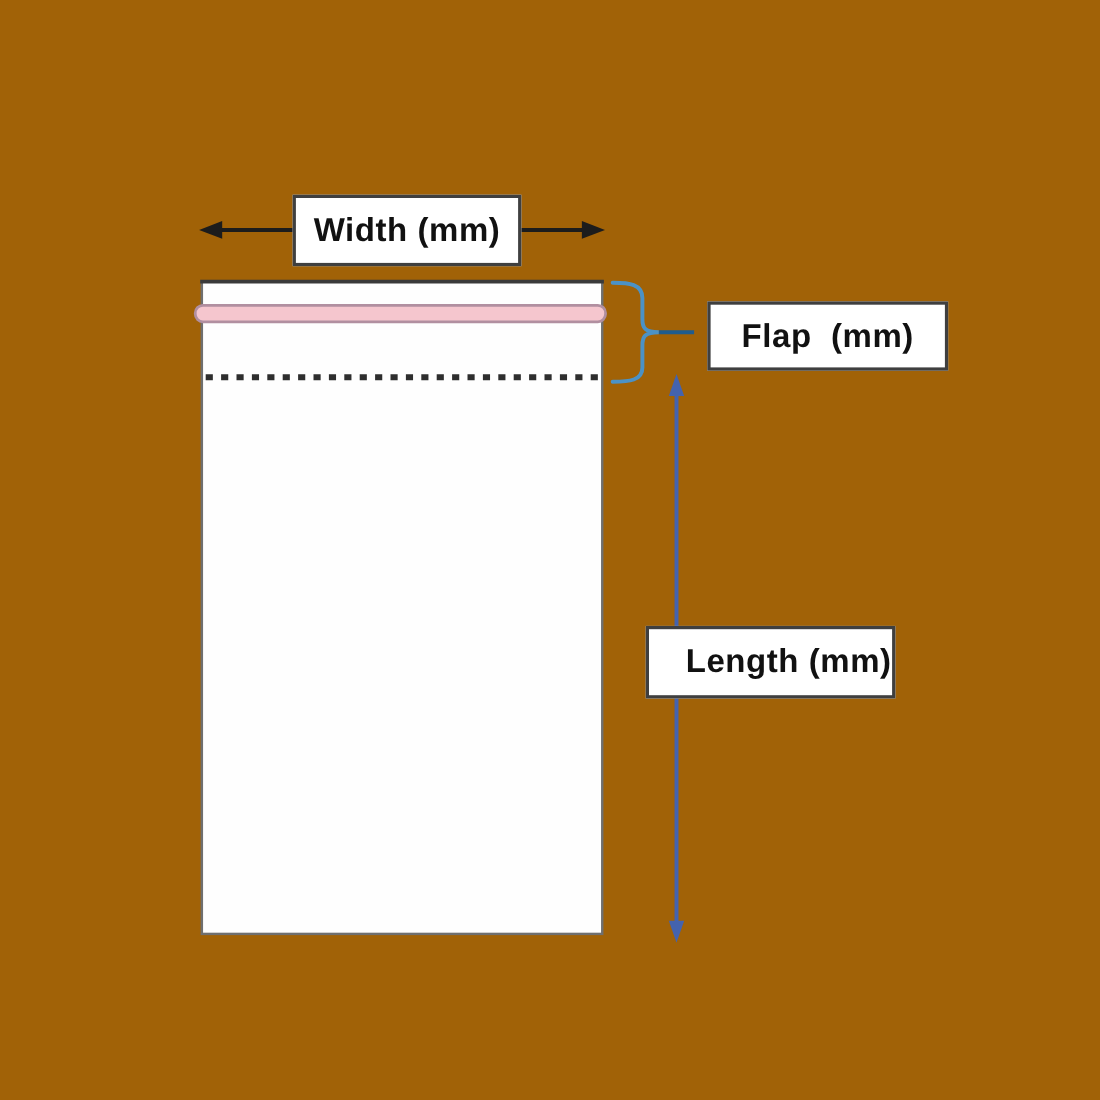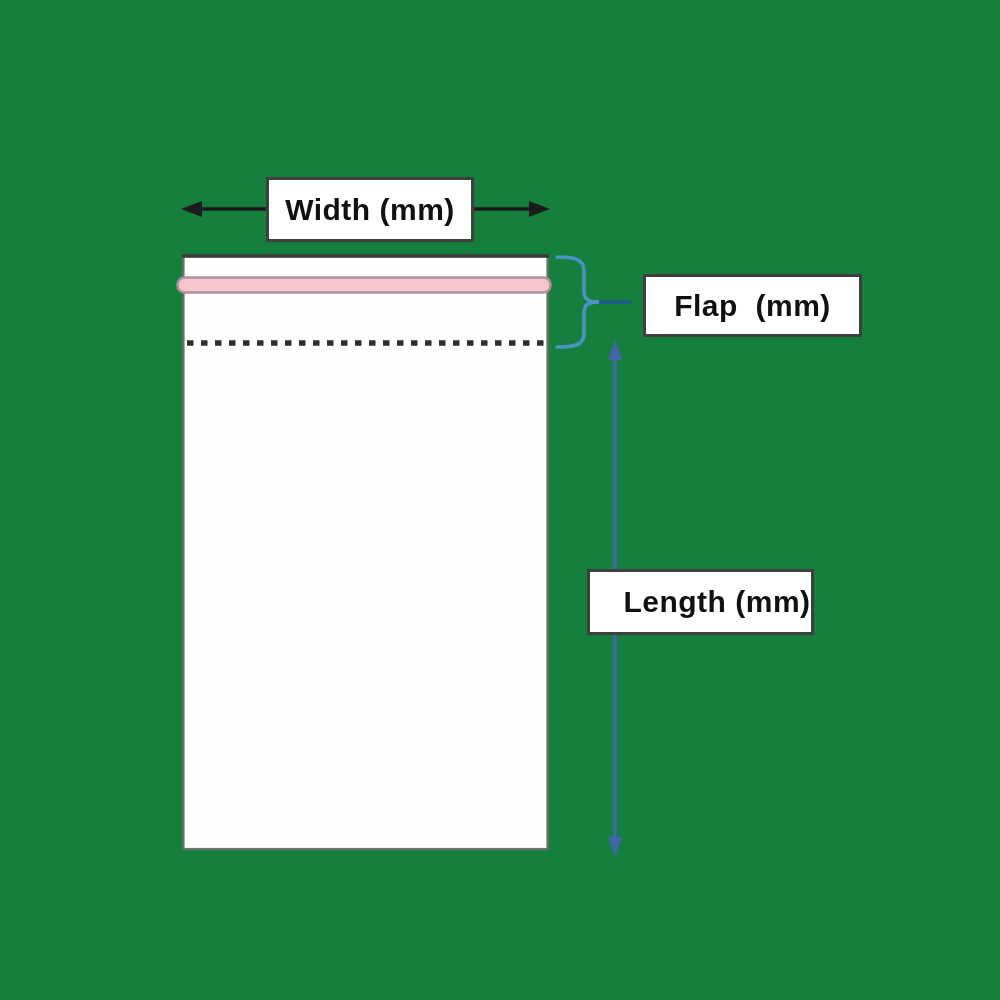--- a/index.html
+++ b/index.html
@@ -4,21 +4,21 @@
 <style>
   html, body {
     margin: 0;
     padding: 0;
     background: #ffffff;
   }
   .canvas {
     position: relative;
     width: 1000px;
     height: 1000px;
-    background: #15803d;
+    background: #a16207;
     overflow: hidden;
     font-family: "Liberation Sans", sans-serif;
   }
   .diagram-svg {
     position: absolute;
     left: 0;
     top: 0;
     width: 1000px;
     height: 1000px;
   }

